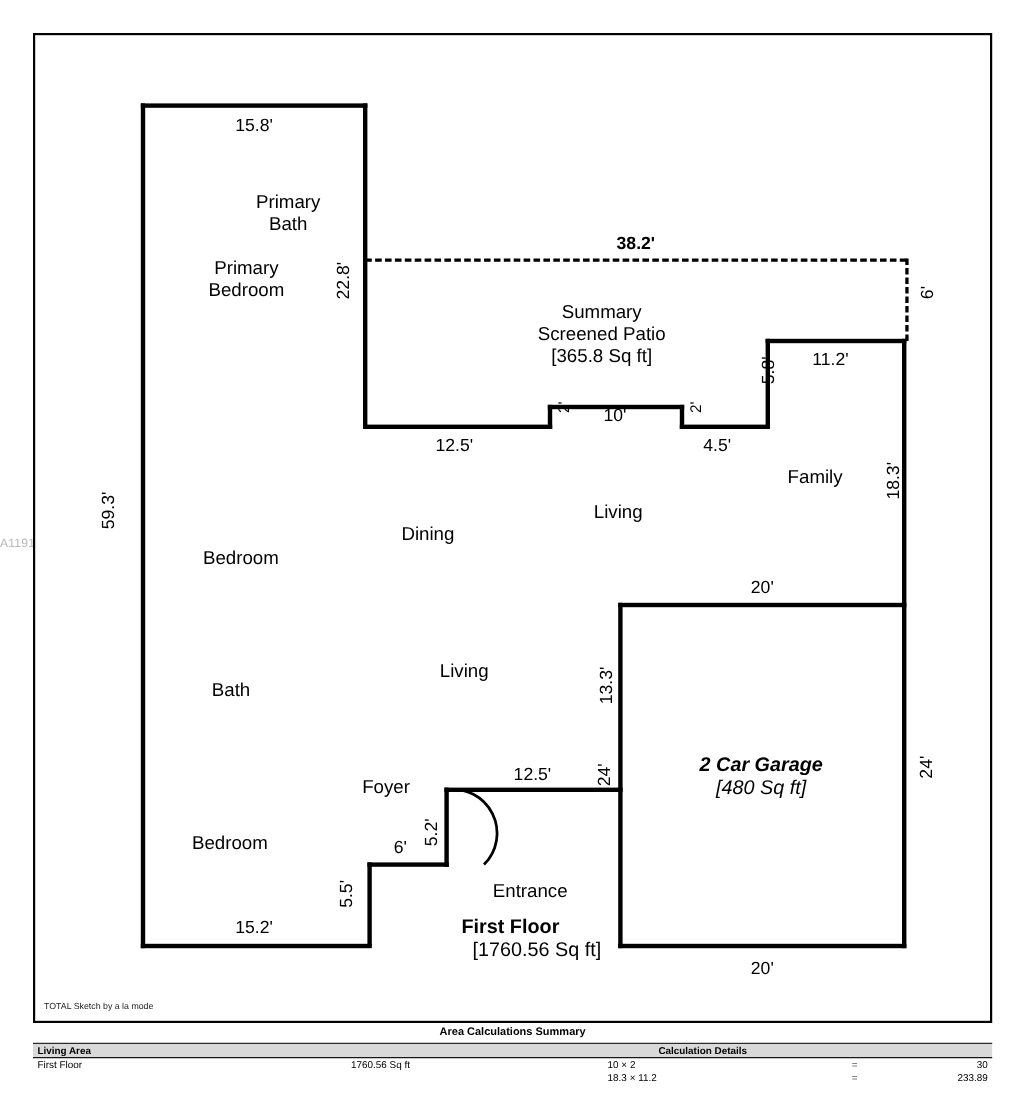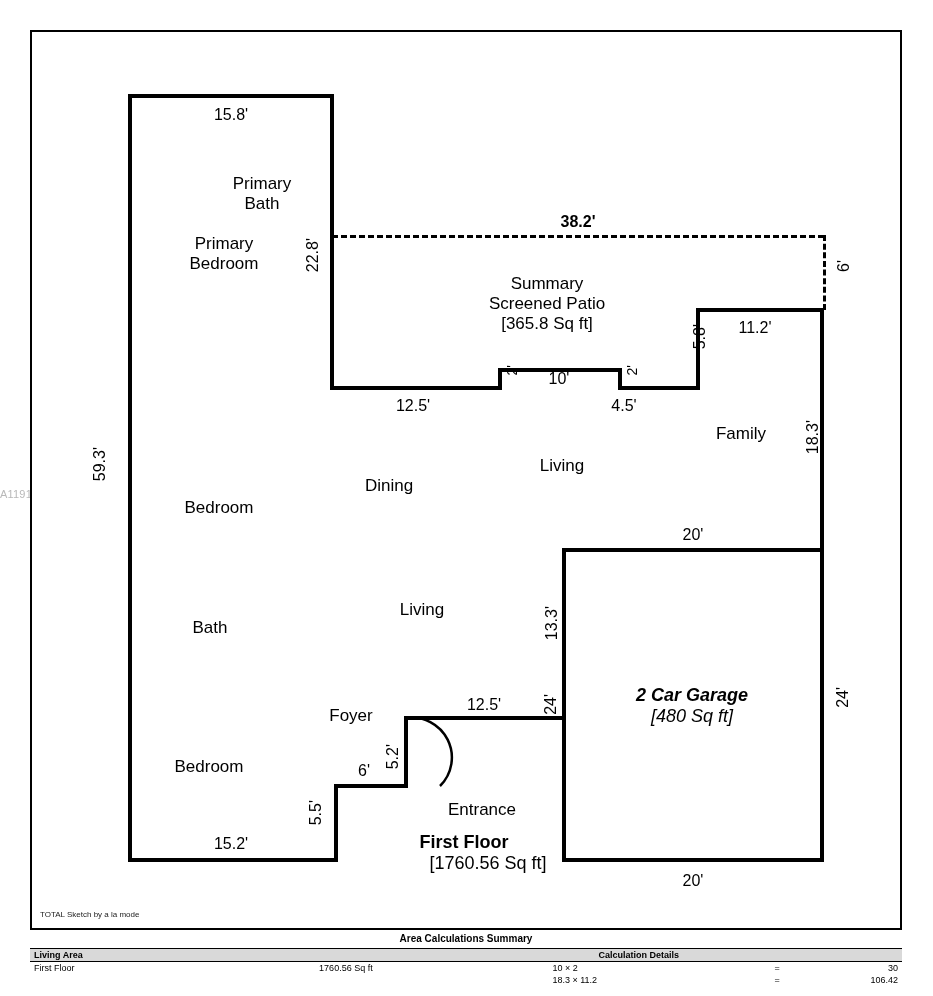--- a/index.html
+++ b/index.html
@@ -70,21 +70,21 @@
     </svg>
 
     <div class="dim c" style="left:199px;top:74px;">15.8'</div>
     <div class="dim c" style="left:546px;top:181px;font-weight:bold;">38.2'</div>
     <div class="dim rot" style="left:803px;top:228px;">6'</div>
     <div class="dim rot" style="left:272px;top:206px;">22.8'</div>
     <div class="dim rot" style="left:472px;top:333px;font-size:14px;">2'</div>
     <div class="dim c" style="left:527px;top:338px;">10'</div>
     <div class="dim rot" style="left:592px;top:333px;font-size:14px;">2'</div>
     <div class="dim c" style="left:381px;top:365px;">12.5'</div>
-    <div class="dim c" style="left:592px;top:365px;">4.5'</div>
+    <div class="dim c" style="left:620px;top:365px;">4.5'</div>
     <div class="dim rot" style="left:659px;top:292px;">5.8'</div>
     <div class="dim c" style="left:723px;top:287px;">11.2'</div>
     <div class="dim rot" style="left:772px;top:388px;">18.3'</div>
     <div class="dim rot" style="left:59px;top:415px;">59.3'</div>
     <div class="dim c" style="left:661px;top:494px;">20'</div>
     <div class="dim c" style="left:661px;top:840px;">20'</div>
     <div class="dim rot" style="left:802px;top:655px;">24'</div>
     <div class="dim rot" style="left:510px;top:662px;">24'</div>
     <div class="dim rot" style="left:511px;top:574px;">13.3'</div>
     <div class="dim c" style="left:452px;top:664px;">12.5'</div>
@@ -170,17 +170,17 @@
       <div class="c2">1760.56 Sq ft</div>
       <div class="c3">10 × 2</div>
       <div class="c4">=</div>
       <div class="c5">30</div>
     </div>
     <div class="sum-row" style="overflow:hidden;height:8px;">
       <div class="c1"></div>
       <div class="c2"></div>
       <div class="c3">18.3 × 11.2</div>
       <div class="c4">=</div>
-      <div class="c5">106.42</div>
+      <div class="c5">233.89</div>
     </div>
   </div>
 
 </div>
 
 </body></html>

